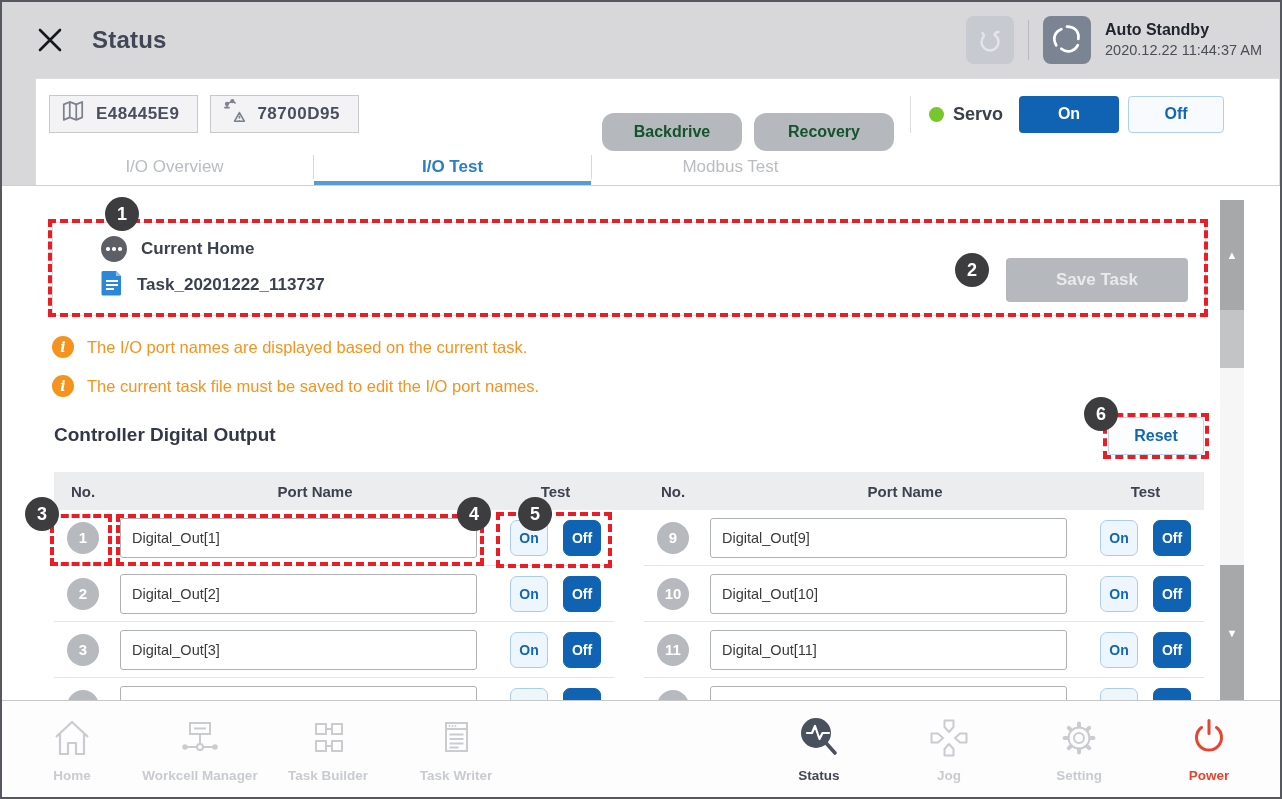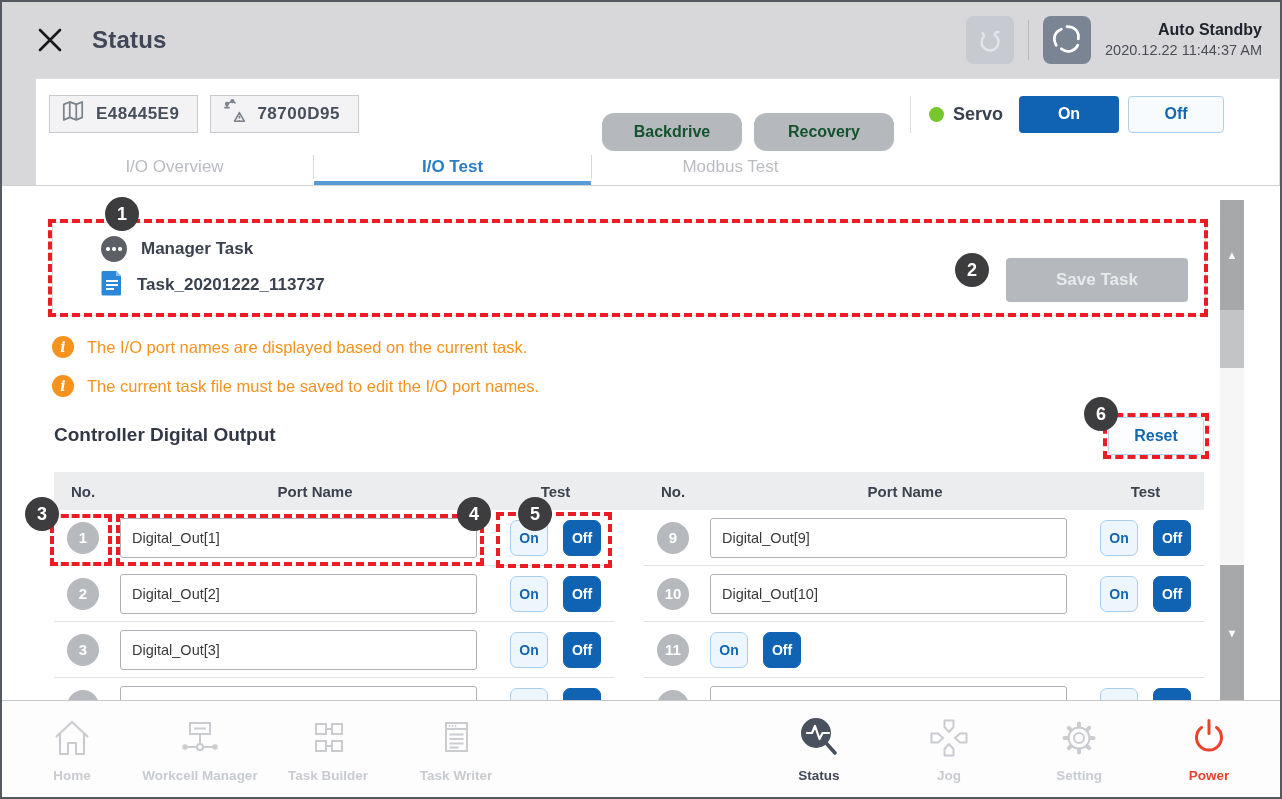--- a/index.html
+++ b/index.html
@@ -10,21 +10,21 @@
   
   .topbar { height:76px; background:#d8d8da; display:flex; align-items:center; justify-content:space-between; padding:0 18px 0 30px; }
   .topbar-left { display:flex; align-items:center; gap:24px; }
   .close-btn { width:36px; height:36px; display:flex; align-items:center; justify-content:center; cursor:pointer; }
   .page-title { font-size:24px; font-weight:bold; color:#3f4655; letter-spacing:.2px; }
   .topbar-right { display:flex; align-items:center; gap:14px; }
   .icon-btn { width:48px; height:48px; border:none; border-radius:8px; display:flex; align-items:center; justify-content:center; cursor:pointer; }
   .icon-btn.light { background:#c7cad0; }
   .icon-btn.dark { background:#7b8492; }
   .v-div { width:1px; height:40px; background:#b9babe; }
-  .standby-info { display:flex; flex-direction:column; justify-content:center; line-height:1.35;text-align:right; }
+  .standby-info { display:flex; flex-direction:column; justify-content:center; line-height:1.35; }
   .standby-mode { font-size:16px; font-weight:bold; color:#20242e; }
   .standby-time { font-size:14.5px; color:#4a4d55; }
 
   
   .panel-wrap { height:108px; background:#d8d8da; border-bottom:1px solid #d0d1d3; }
   .panel { margin-left:33px; height:100%; background:#ffffff; border:1px solid #dcdcde; border-bottom:none; display:flex; flex-direction:column; }
   .tool-row { height:70px; display:flex; align-items:center; padding:0 55px 0 13px; }
   .id-badge { display:flex; align-items:center; gap:10px; height:38px; background:#f3f3f5; border:1px solid #c9c9cc; border-radius:0; padding:0 18px 0 10px; margin-right:12px; cursor:pointer; }
   .id-badge .id-text { font-size:17px; font-weight:bold; color:#474e5c; letter-spacing:.5px; }
   .spacer { flex:1; }
@@ -191,21 +191,21 @@
 
   <div class="content">
 
     <div class="task-panel">
       <div class="task-line l1">
         <span class="ellipsis-ic">
             <i></i>
             <i></i>
             <i></i>
           </span>
-        <span class="task-label">Manager Task</span>
+        <span class="task-label">Current Home</span>
       </div>
       <div class="task-line l2">
         <span>
           <svg width="22" height="26" viewBox="0 0 22 26">
             <path d="M2 1 h13 l5 5 v18 a1.5 1.5 0 0 1 -1.5 1.5 h-16.5 a1.5 1.5 0 0 1 -1.5 -1.5 v-21.5 a1.5 1.5 0 0 1 1.5 -1.5 z" fill="#2b87d8"></path>
             <path d="M15 1 l5 5 h-5 z" fill="#8fc1ec"></path>
             <path d="M5 11 h12 M5 15 h12 M5 19 h8" stroke="#ffffff" stroke-width="1.8"></path>
           </svg>
         </span>
         <span class="task-name">Task_20201222_113737</span>
@@ -273,20 +273,21 @@
               <button class="btn-off">Off</button>
             </div>
             <div class="io-row">
               <span class="row-no">10</span>
               <input class="port-input" value="Digital_Out[10]" style="">
               <button class="btn-on">On</button>
               <button class="btn-off">Off</button>
             </div>
             <div class="io-row">
               <span class="row-no">11</span>
+              <input class="port-input" value="Digital_Out[11]" style="">
               <button class="btn-on">On</button>
               <button class="btn-off">Off</button>
             </div>
             <div class="io-row">
               <span class="row-no"></span>
               <input class="port-input" style="">
               <button class="btn-on">On</button>
               <button class="btn-off">Off</button>
             </div>
           </div>

